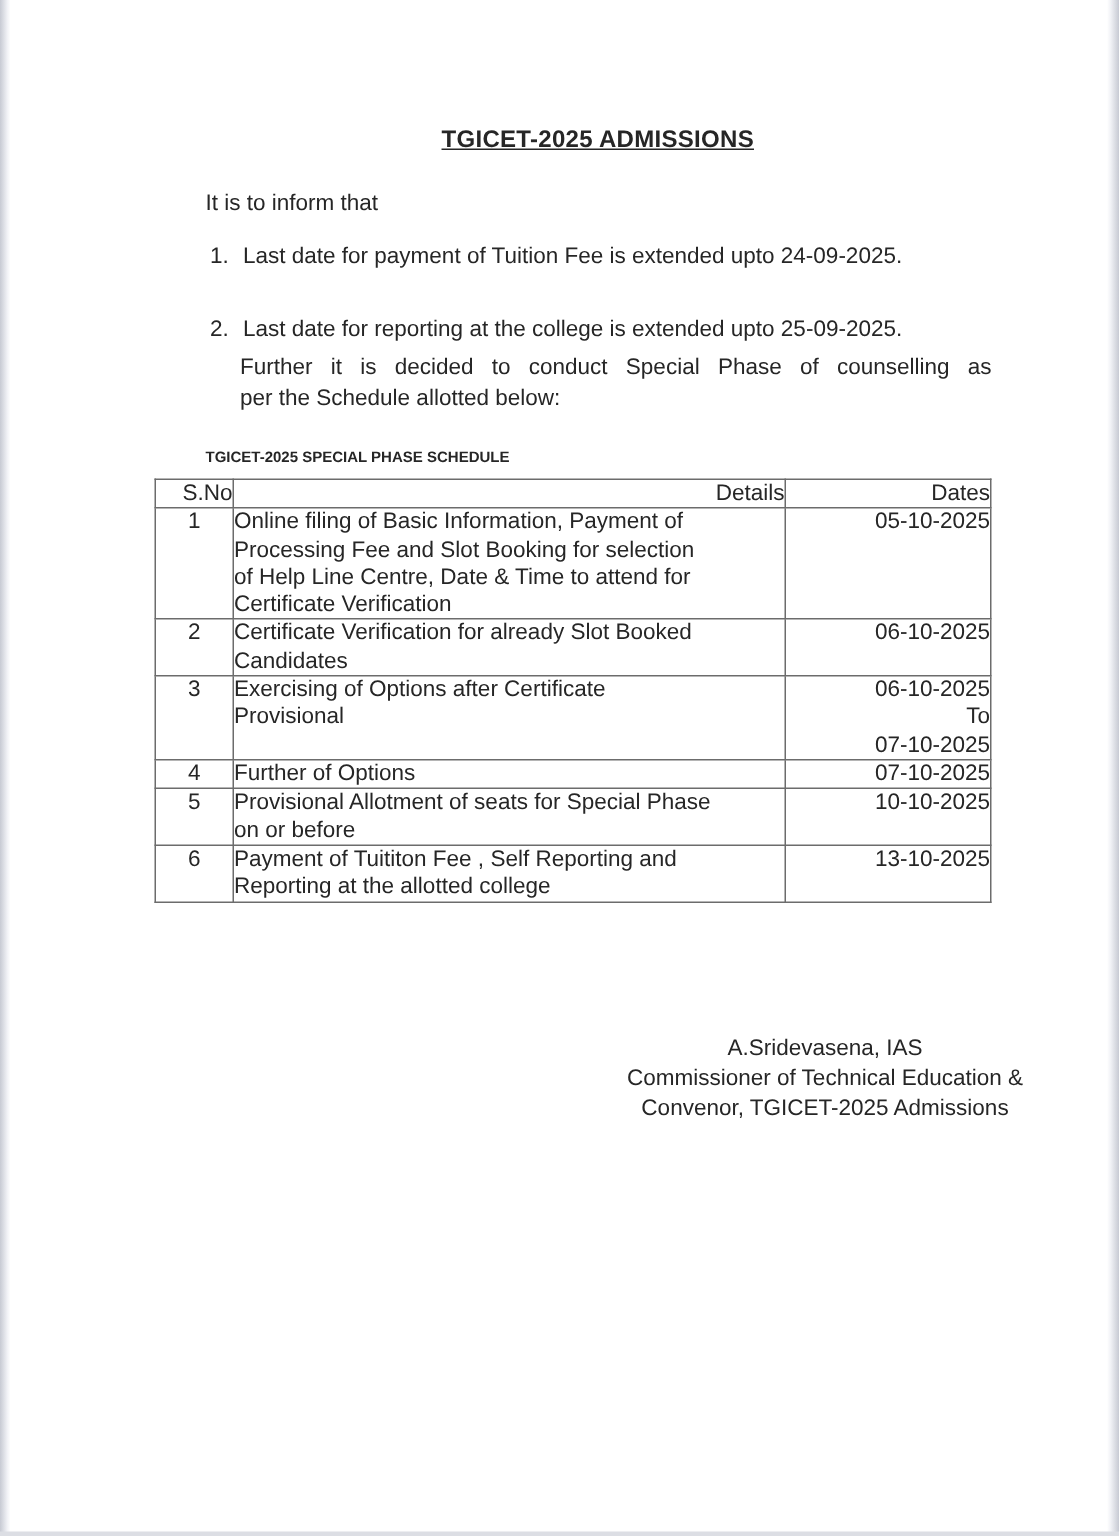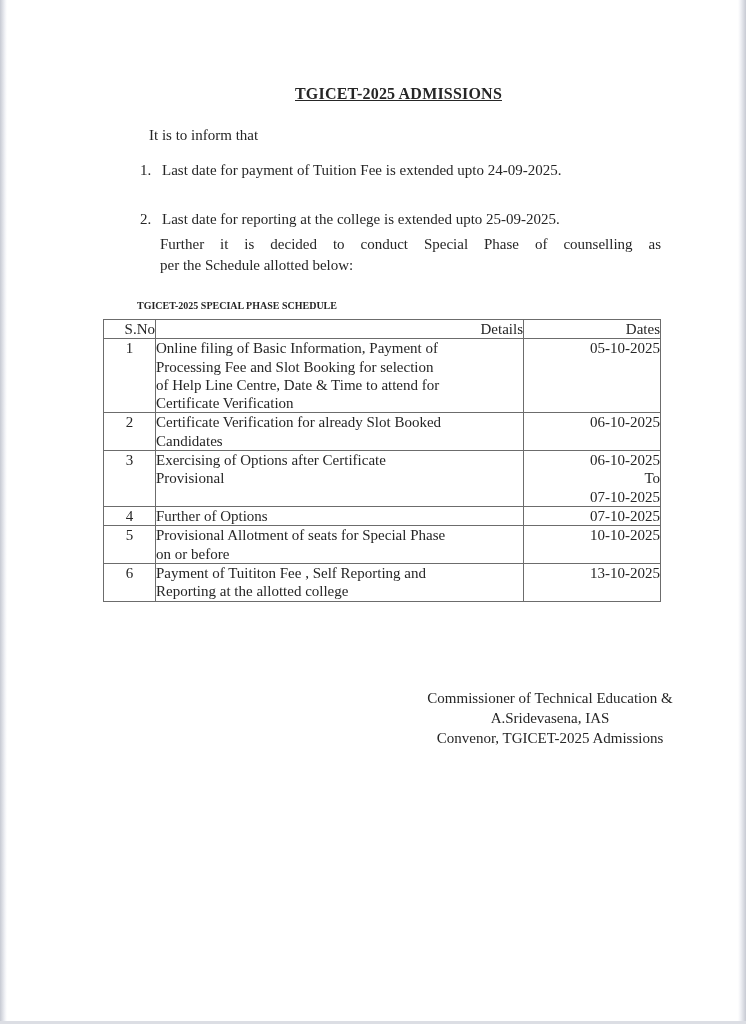--- a/index.html
+++ b/index.html
@@ -1,37 +1,37 @@
 <!DOCTYPE html>
 <html style="--text: #262626; --table-border: #6c6c6c; --page-bg: #ffffff;"><head>
 <meta charset="utf-8">
 <style>
   * { margin:0; padding:0; box-sizing:border-box; }
   html,body { background:#ffffff; }
   .page {
     position:relative;
     width:746px; height:1024px;
     background:var(--page-bg, #ffffff);
-    font-family:Liberation Serif, serif;
+    font-family:Liberation Sans, sans-serif;
     color:var(--text, #262626);
     overflow:hidden;
   }
   
   .edge-left  { position:absolute; left:0; top:0; bottom:0; width:7px;
                 background:linear-gradient(to right, #c7cad3, #f1f2f6 70%, #ffffff); }
   .edge-right { position:absolute; right:0; top:0; bottom:0; width:8px;
                 background:linear-gradient(to left, #c7cad3, #f1f2f6 70%, #ffffff); }
   .edge-bottom{ position:absolute; left:0; right:0; bottom:0; height:3px; background:#dcdee4; }
 
   .doc-title {
     position:absolute; top:85px; left:137px; width:523px;
     text-align:center; font-size:16px; font-weight:bold;
     text-decoration:underline; letter-spacing:0.2px;
   }
-  .intro { position:absolute; top:127px; left:137px; font-size:15px;margin-left:12px; }
+  .intro { position:absolute; top:127px; left:137px; font-size:15px; }
 
   .notice { position:absolute; left:140px; font-size:15px; display:flex; }
   .notice .num { width:22px; flex:0 0 22px; }
   .notice-1 { top:162px; }
   .notice-2 { top:211px; }
 
   .para {
     position:absolute; top:234px; left:160px; width:501px;
     font-size:15px; line-height:21px;
   }
@@ -171,17 +171,17 @@
             <div>Reporting at the allotted college</div>
           </td>
           <td class="dates-cell">
             <div>13-10-2025</div>
           </td>
         </tr>
       </tbody>
   </table>
 
   <div class="signature">
+      <div>A.Sridevasena, IAS</div>
       <div>Commissioner of Technical Education &amp;</div>
-      <div>A.Sridevasena, IAS</div>
       <div>Convenor, TGICET-2025 Admissions</div>
     </div>
 </div>
 
 </body></html>

